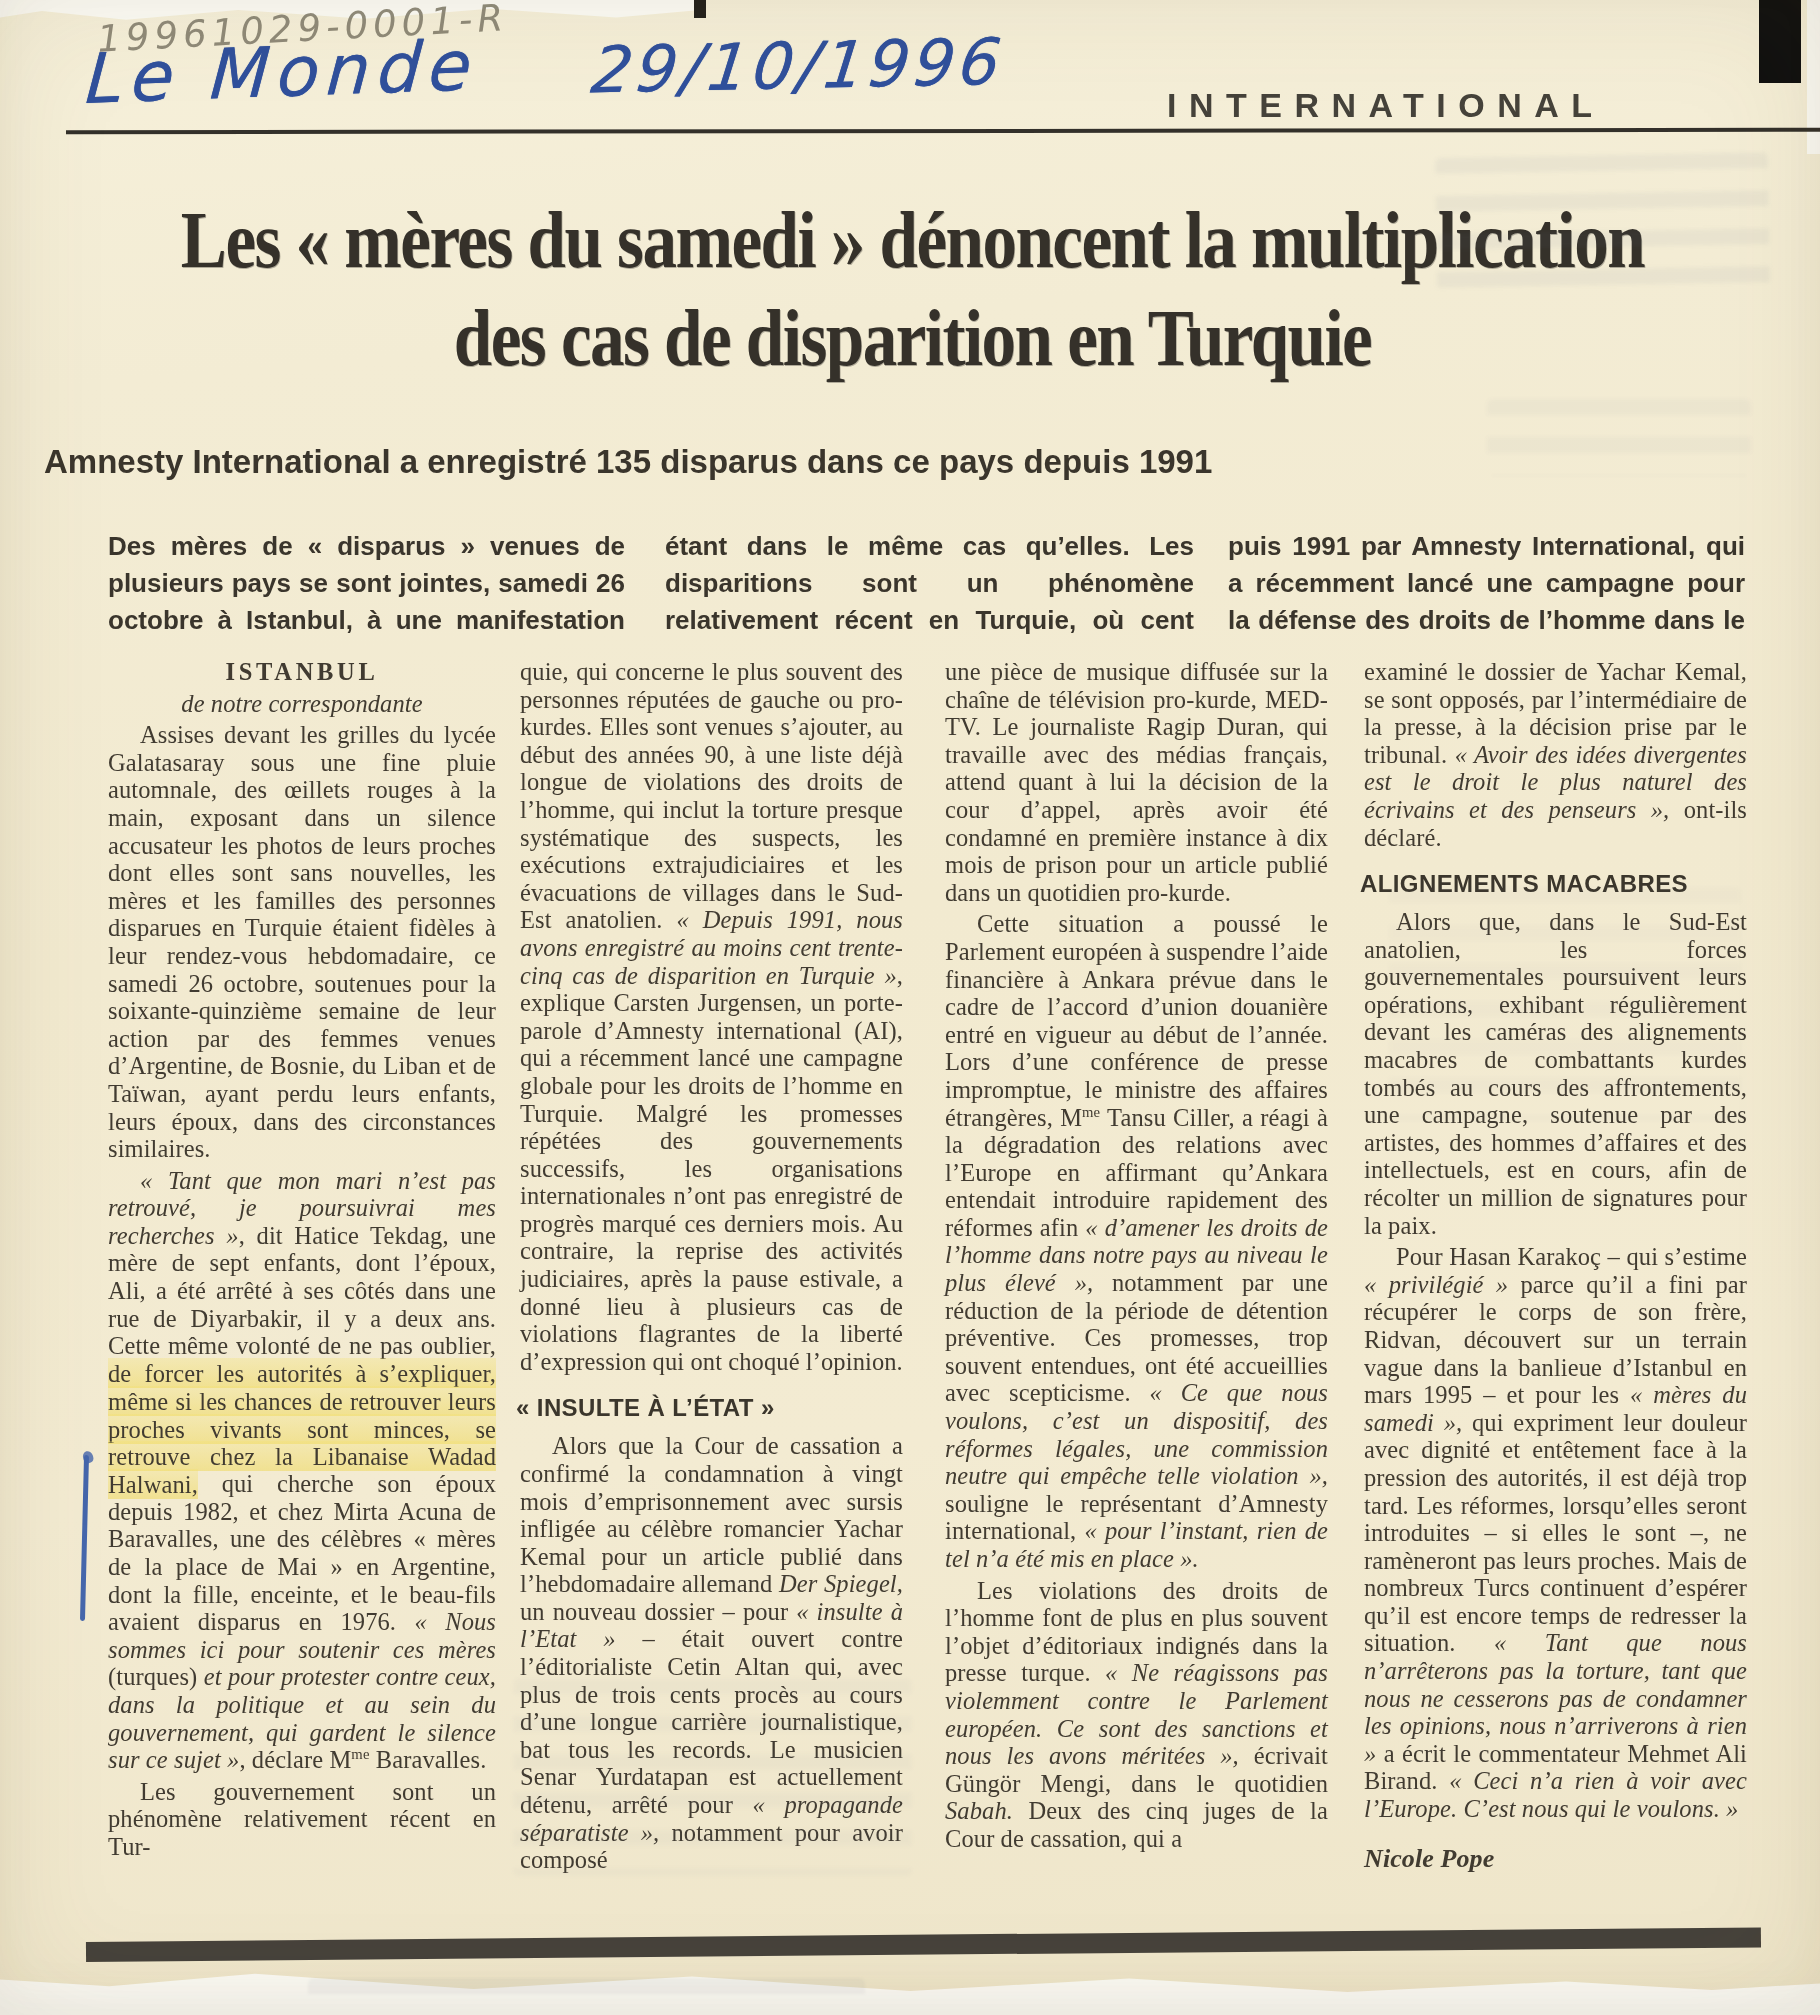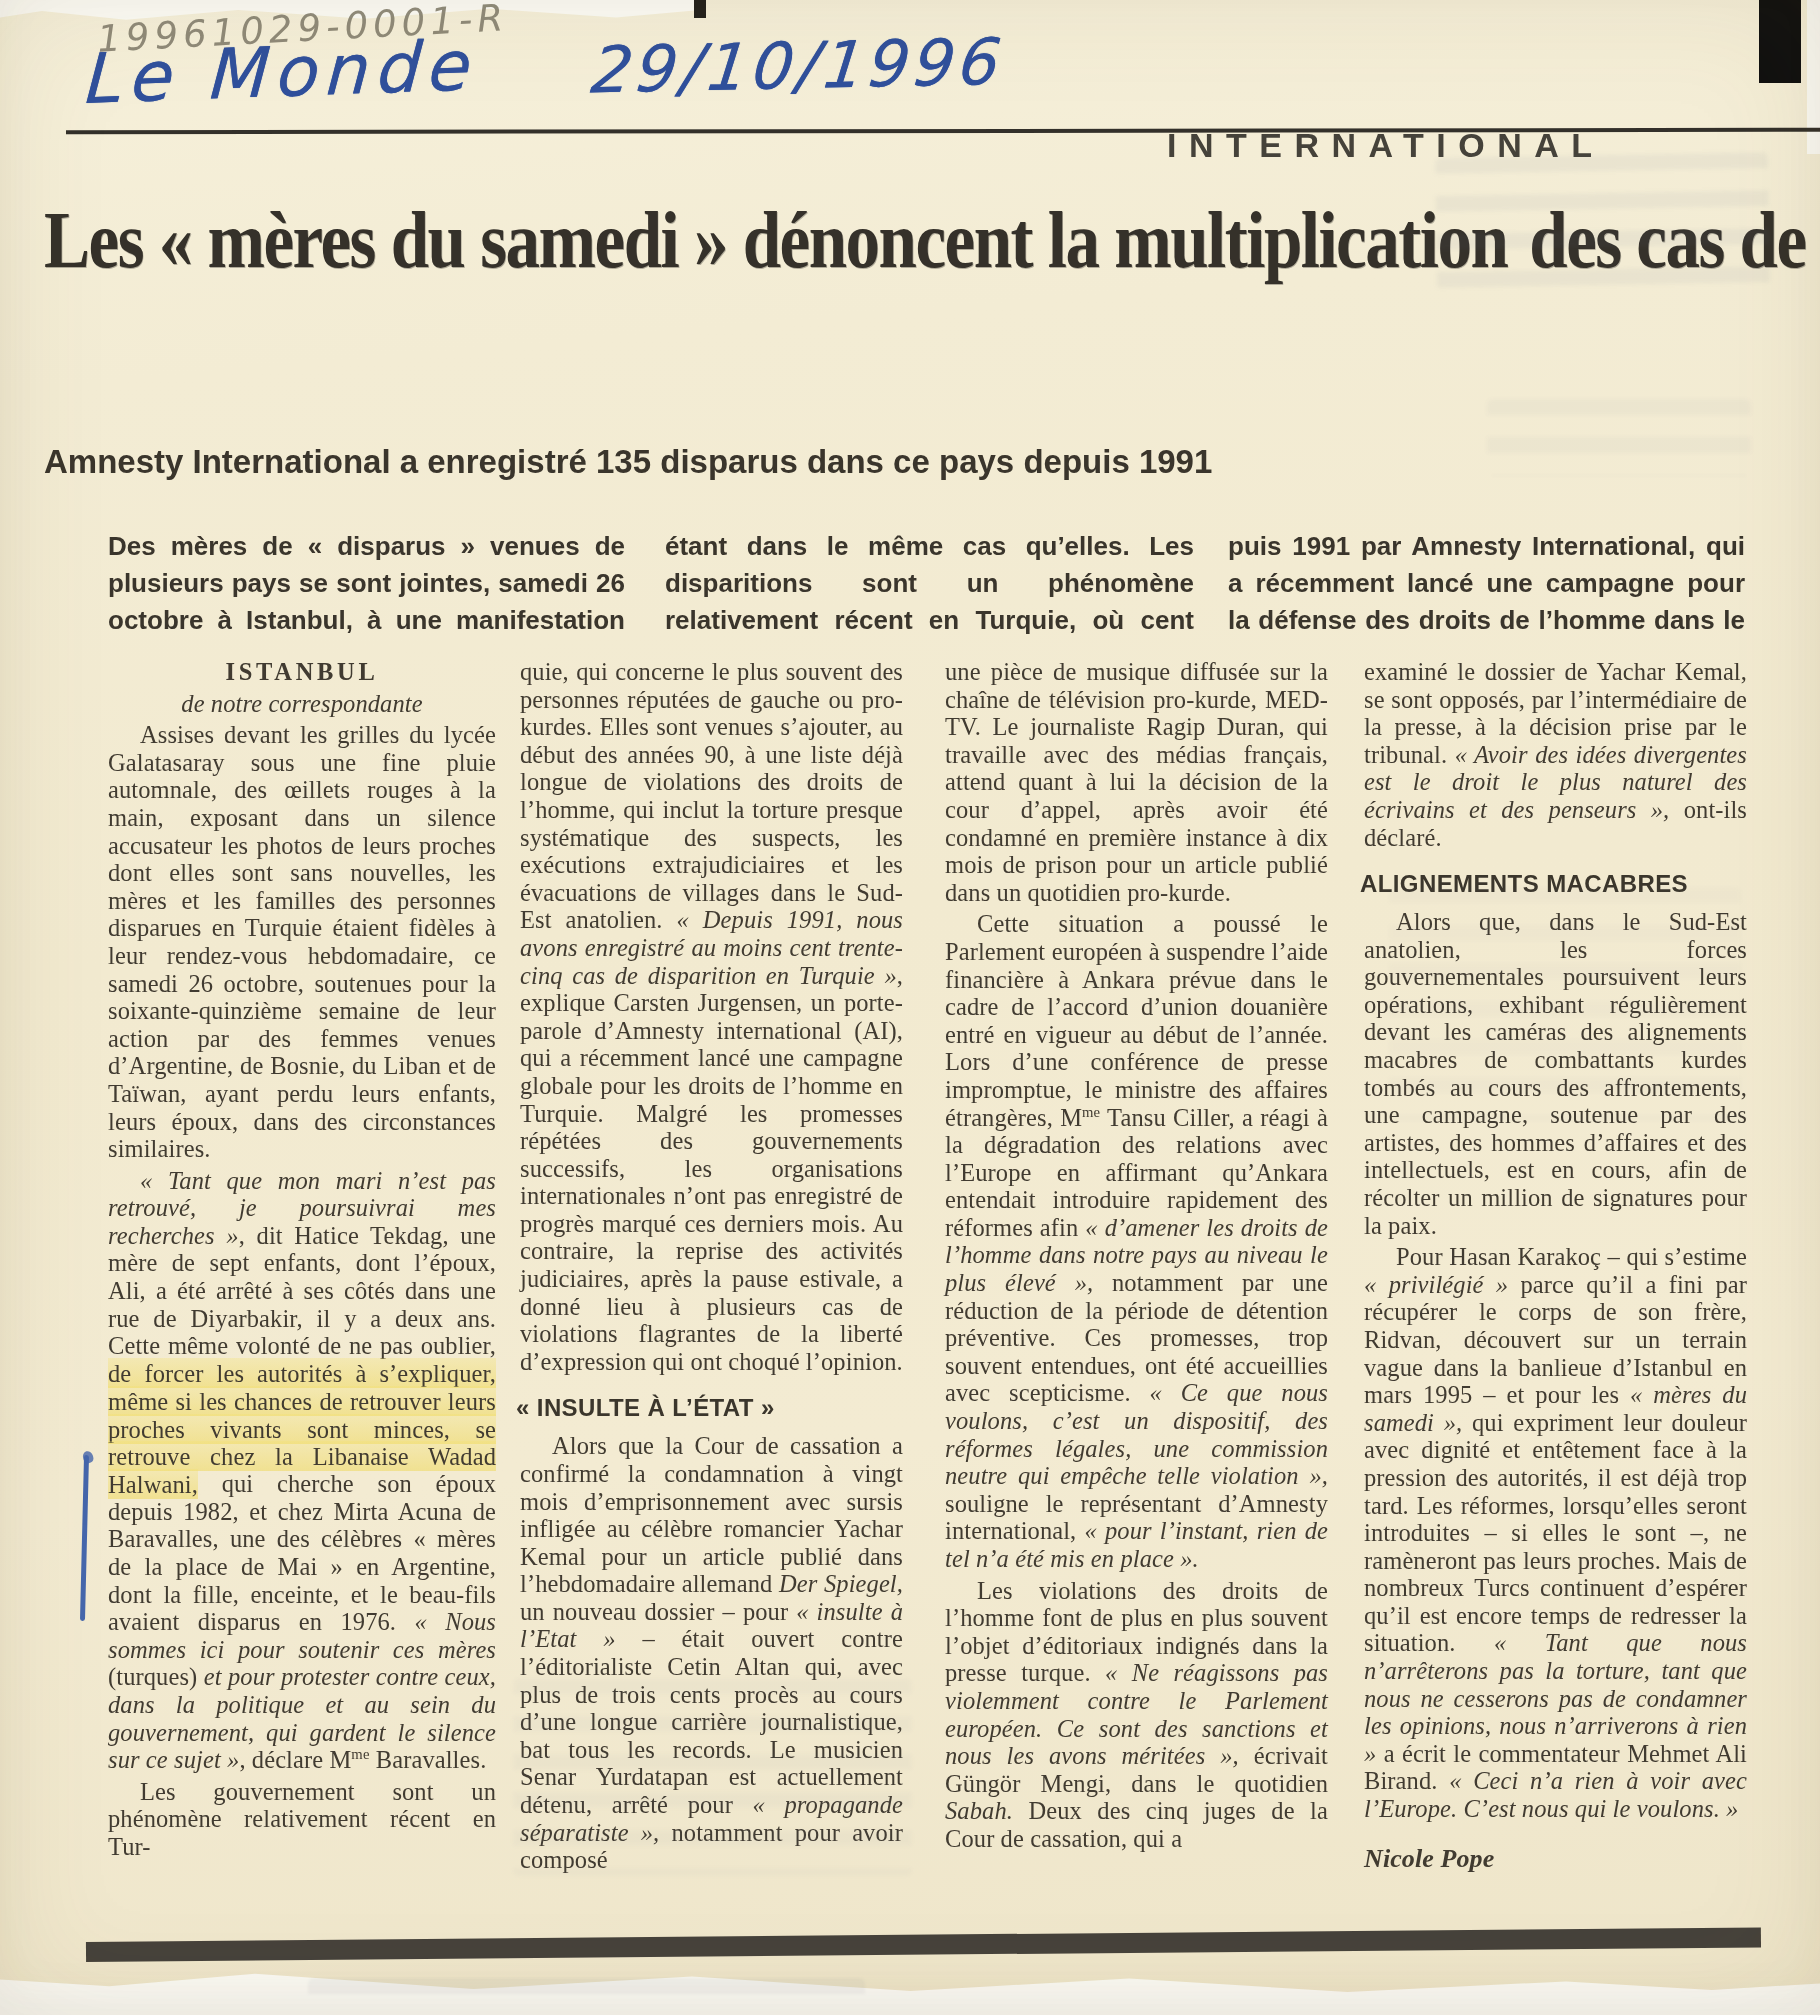--- a/index.html
+++ b/index.html
@@ -31,25 +31,25 @@
   
   .hand { font-family:"DejaVu Sans",sans-serif; font-style:italic; white-space:nowrap; }
   .hand-code { position:absolute; left:97px; top:7.3px; font-size:37px; letter-spacing:5.1px;
     color:#85806f; transform:rotate(-3deg); opacity:.9; }
   .hand-title { position:absolute; left:86px; top:32px; font-size:69px; letter-spacing:7.3px;
     color:#30509c; transform:rotate(-2deg) skewX(-6deg); text-shadow:0 0 0.7px #30509c; }
   .hand-date { position:absolute; left:592px; top:29px; font-size:64px; letter-spacing:4.4px;
     color:#30509c; transform:rotate(-1.2deg) skewX(-8deg); text-shadow:0 0 0.7px #30509c; }
   
   .section-label { position:absolute; left:1167px; top:86px; font-family:"Liberation Sans",sans-serif;
-    font-weight:bold; font-size:34px; letter-spacing:12.5px; color:#45423a;margin-top:40px; }
+    font-weight:bold; font-size:34px; letter-spacing:12.5px; color:#45423a; }
   .header-rule { position:absolute; left:66px; top:129px; width:1755px; height:3.7px; background:#33302a; transform:rotate(-.08deg); }
   
   .headline { position:absolute; left:44px; top:196px; width:1737px; margin:0;
-    display:flex; flex-direction:row; align-items:center; gap:22px; }
+    display:flex; flex-direction:column; align-items:center; gap:22px; }
   .hl-line { display:block; white-space:nowrap; font-weight:bold; font-size:69px; line-height:1.1;
     letter-spacing:-1.5px; color:#35312a; transform:scaleY(1.18); transform-origin:center top;
     text-shadow: 0.7px 0.7px 0 rgba(53,49,42,.35); }
   .subhead { position:absolute; left:44px; top:443px; width:1737px; margin:0; 
     font-family:"Liberation Sans",sans-serif; font-weight:bold; font-size:33px; color:#3a352c; }
   
   .lead-col { position:absolute; top:528px; height:117px; overflow:hidden;
     font-family:"Liberation Sans",sans-serif; font-weight:bold; font-size:26px; line-height:37px;
     text-align:justify; color:#3a352c; }
   .lead-c1 { left:108px;  width:517px; }

